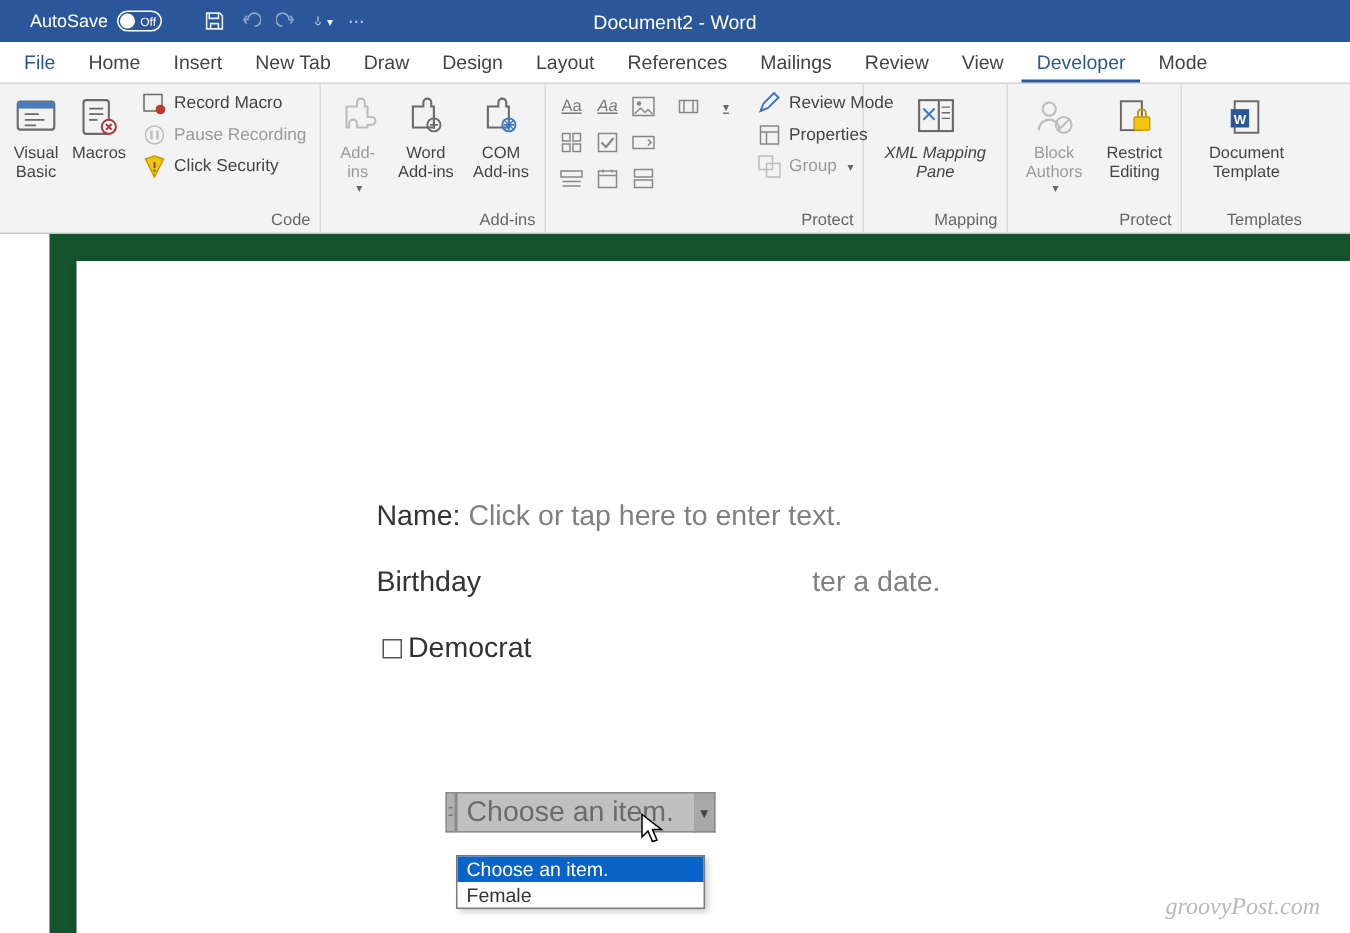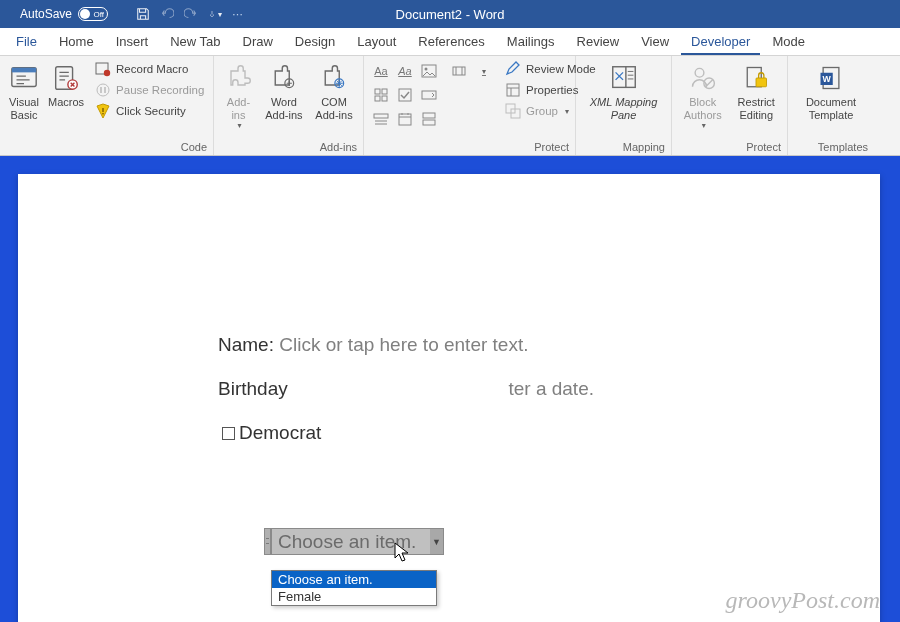--- a/index.html
+++ b/index.html
@@ -87,21 +87,21 @@
   .mini-cell {
     width: 22px; height: 22px; display: flex; align-items: center; justify-content: center;
     color: #777; font-size: 11px; cursor: pointer; text-decoration: underline;
   }
   .mini-cell svg { display: block; }
   .chev { font-size: 8px; color: #666; margin-left: 2px; }
 
   
   .workspace {
     height: calc(622px - 28px - 28px - 100px);
-    background: #1d4ed8; position: relative; overflow: hidden;
+    background: #14532d; position: relative; overflow: hidden; margin-left: 33px;
   }
   .page {
     position: absolute; left: 18px; top: 18px;
     width: 862px; height: 600px;
     background: #fff; box-shadow: 0 2px 6px rgba(0,0,0,.25);
     padding: 160px 0 0 200px;
     font-family: Calibri, "Segoe UI", Arial, sans-serif;
     font-size: 19px; color: #333;
   }
   .line { margin-bottom: 22px; position: relative; }
@@ -143,21 +143,21 @@
   .cc-item.sel { background: #0a63c6; color: #fff; }
 
   .cursor-arrow {
     position: absolute; left: 394px; top: 386px; z-index: 6;
     pointer-events: none;
   }
 
   .watermark {
     position: absolute; right: 20px; bottom: 8px;
     font-family: Georgia, "Times New Roman", serif;
-    font-size: 24px; color: #b8b8b8; font-style: italic;
+    font-size: 16px; color: #b8b8b8; font-style: italic;
   }
 </style>
 </head>
 <body>
 
 <div class="titlebar">
   <div class="autosave">
     <span>AutoSave</span>
     <span class="toggle">
       <span style="font-size:8px;margin-right:2px;">Off</span>

